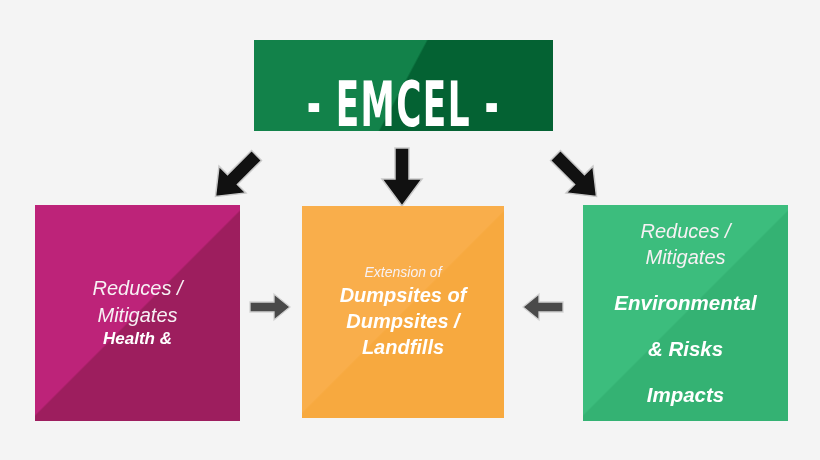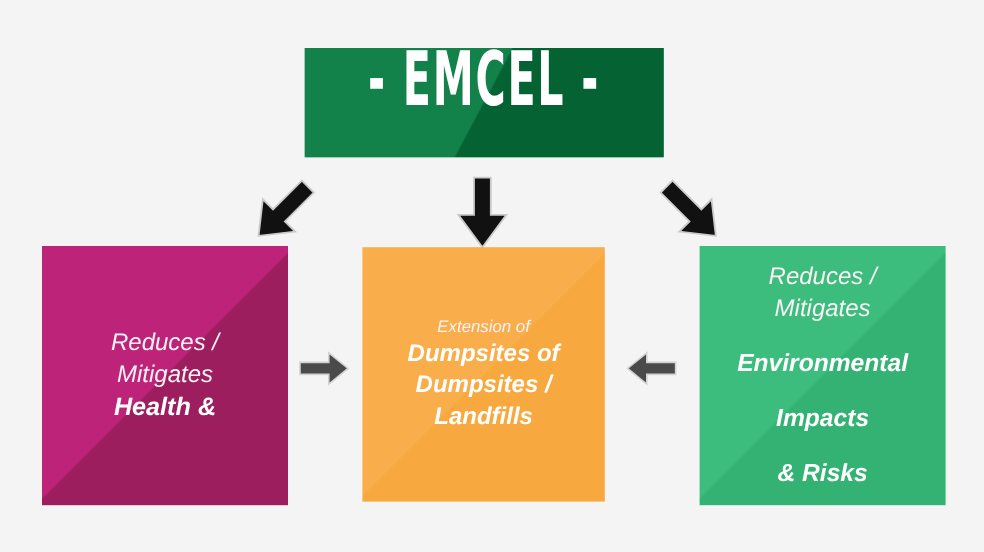--- a/index.html
+++ b/index.html
@@ -27,21 +27,21 @@
     width: 299px;
     height: 91px;
     background: #0b7a40;
     background-image: linear-gradient(
         118deg,
         #12824a 0%,
         #12824a 49.6%,
         #046233 50.2%,
         #046233 100%);
     display: flex;
-    align-items: flex-start;
+    align-items: flex-end;
     justify-content: center;
     box-sizing: border-box;
   }
   .header-title {
     color: #ffffff;
     font-family: "Liberation Sans Narrow", "DejaVu Sans Condensed", "Liberation Sans", sans-serif;
     font-weight: bold;
     font-size: 53px;
     line-height: 53px;
     letter-spacing: 2px;
@@ -68,21 +68,21 @@
     white-space: nowrap;
     line-height: 1.32;
   }
   .card .line.light {
     font-weight: 300;
     font-size: 20px;
     color: #f7f1f4;
   }
   .card .line.strong {
     font-weight: bold;
-    font-size: 21px;
+    font-size: 17px;
   }
 
   #card-health {
     left: 35px;
     top: 205px;
     width: 205px;
     height: 216px;
     background-image: linear-gradient(
         135deg,
         #bd2379 0%,
@@ -181,17 +181,17 @@
   <div class="card" id="card-lifespan">
       <div class="line light">Extension of</div>
       <div class="line strong">Dumpsites of</div>
       <div class="line strong">Dumpsites /</div>
       <div class="line strong">Landfills</div>
     </div>
   <div class="card" id="card-environment">
       <div class="line light">Reduces /</div>
       <div class="line light">Mitigates</div>
       <div class="line strong">Environmental</div>
+      <div class="line strong">&amp; Risks</div>
       <div class="line strong">Impacts</div>
-      <div class="line strong">&amp; Risks</div>
     </div>
 
 </div>
 
 </body></html>

